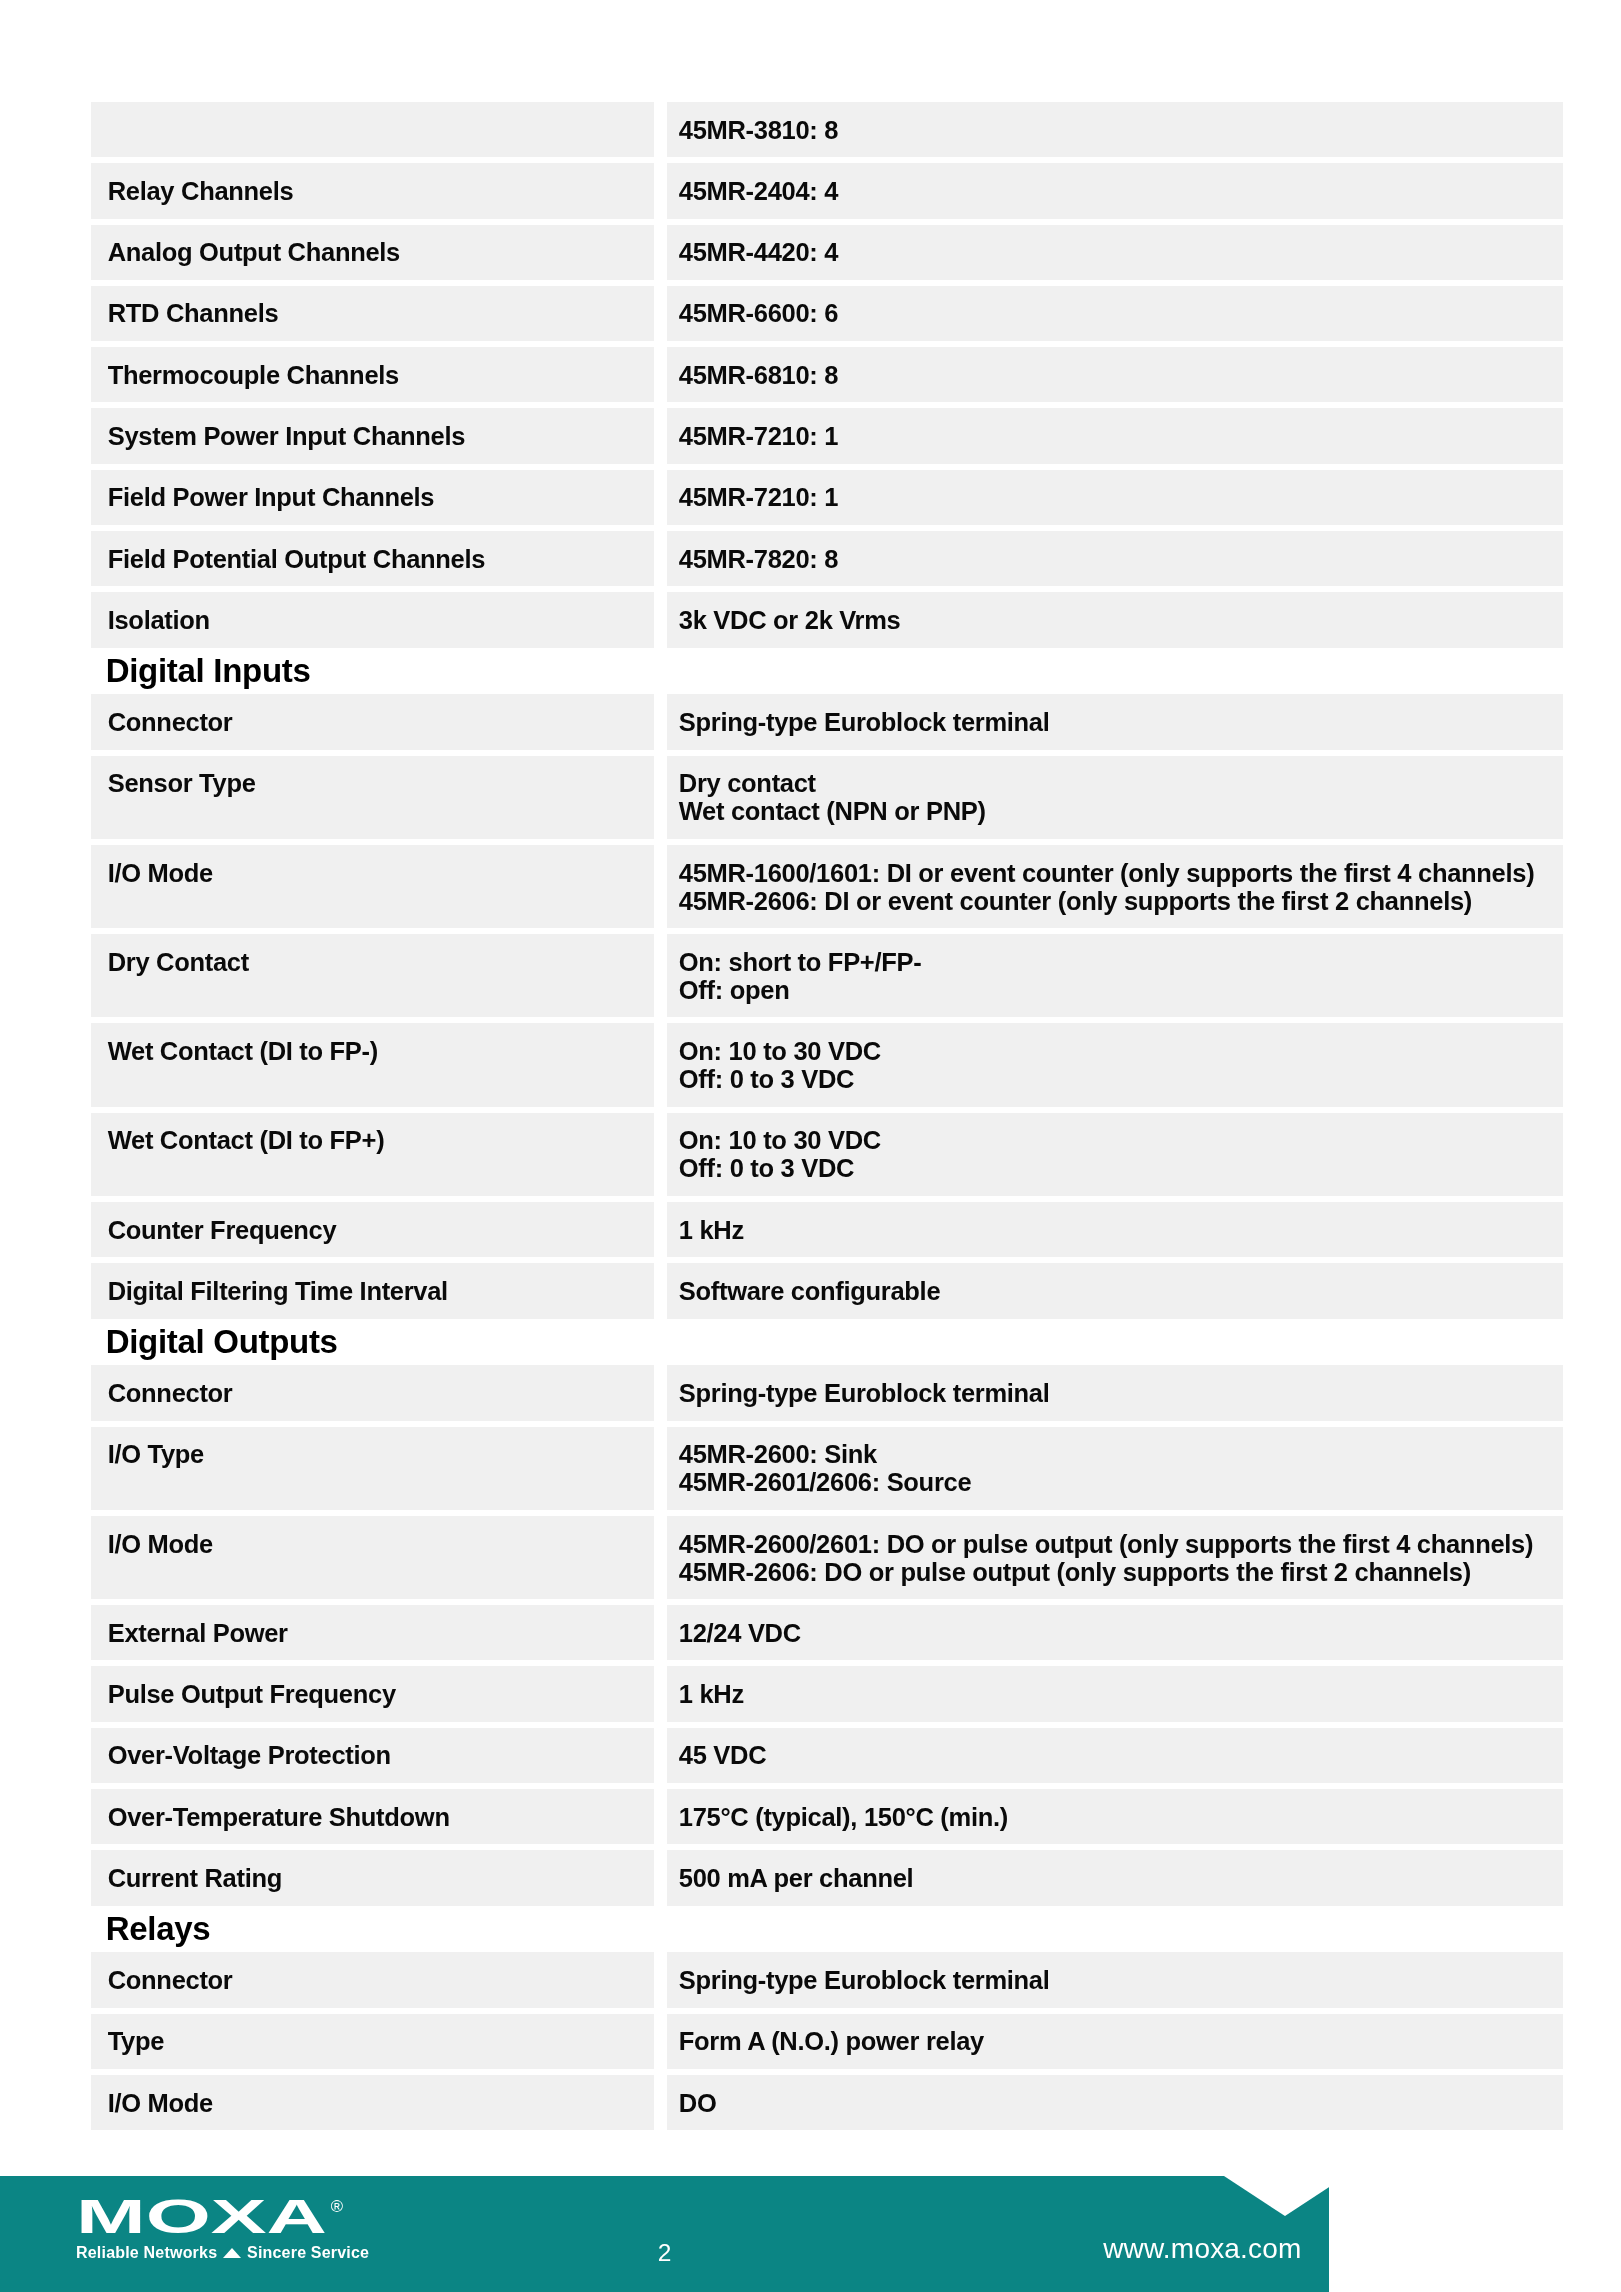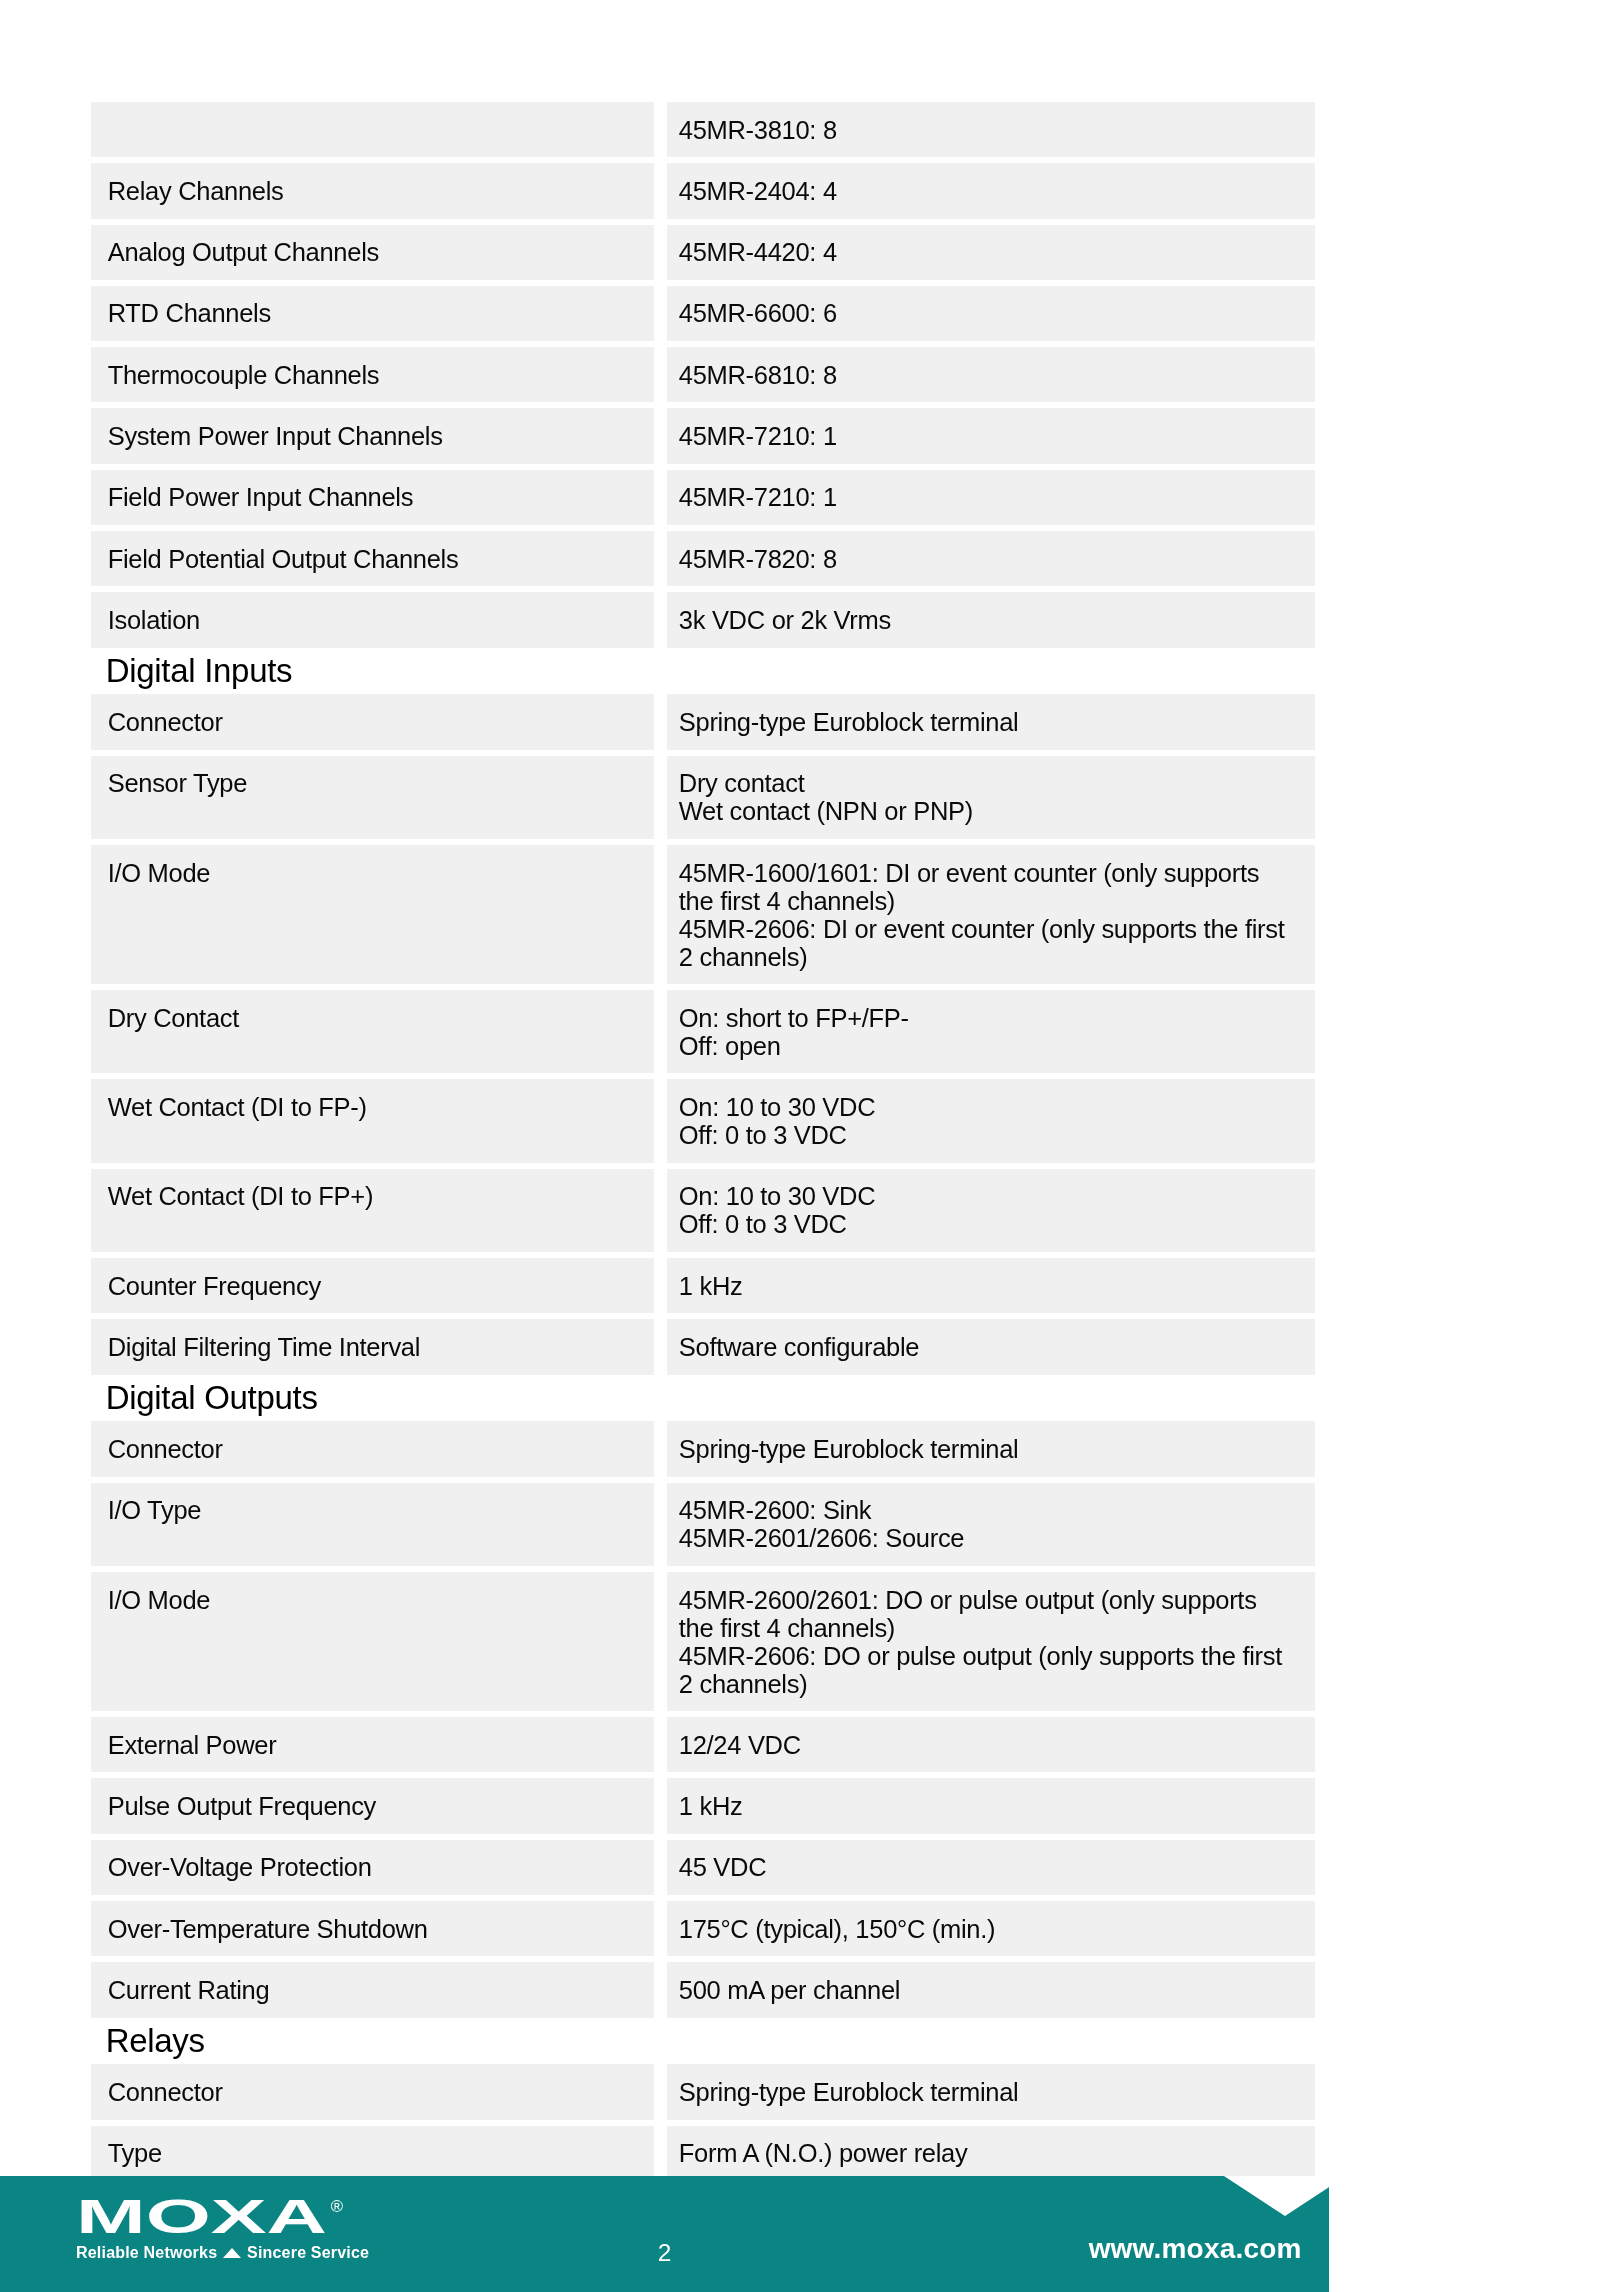--- a/index.html
+++ b/index.html
@@ -12,21 +12,22 @@
     overflow: hidden;
   }
   :root {
     --teal: #0b8584;
     --cell-bg: #f0f0f0;
     --text: #0a0a0a;
   }
   .content {
     position: absolute;
     left: 91px; top: 102px;
-    width: 1224px;
+    width: 1472px;
+    font-weight: bold;
   }
   .spec-row { display: flex; margin-bottom: 5.9px; align-items: stretch; }
   .cell {
     background: var(--cell-bg);
     font-size: 25.5px;
     line-height: 28px;
     letter-spacing: -0.3px;
     box-sizing: border-box;
   }
   .label-cell {
@@ -88,21 +89,21 @@
     left: 0; top: 63px; width: 100%;
     text-align: center;
     color: #fff;
     font-size: 24.5px;
   }
   .website {
     position: absolute;
     right: 27.4px; top: 57px;
     color: #fff;
     font-size: 28px;
-    font-weight: bold;
+    font-weight: normal;
     letter-spacing: 0.2px;
   }
 </style>
 </head>
 <body>
 
 <div class="content">
     <div class="spec-row">
       <div class="cell label-cell"></div>
       <div class="cell value-cell">

